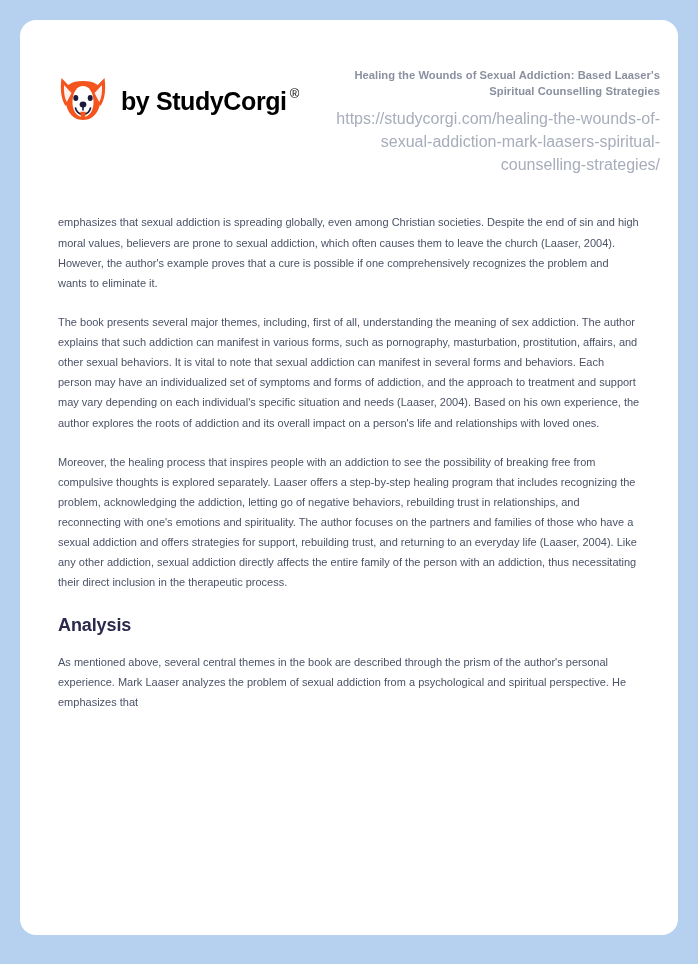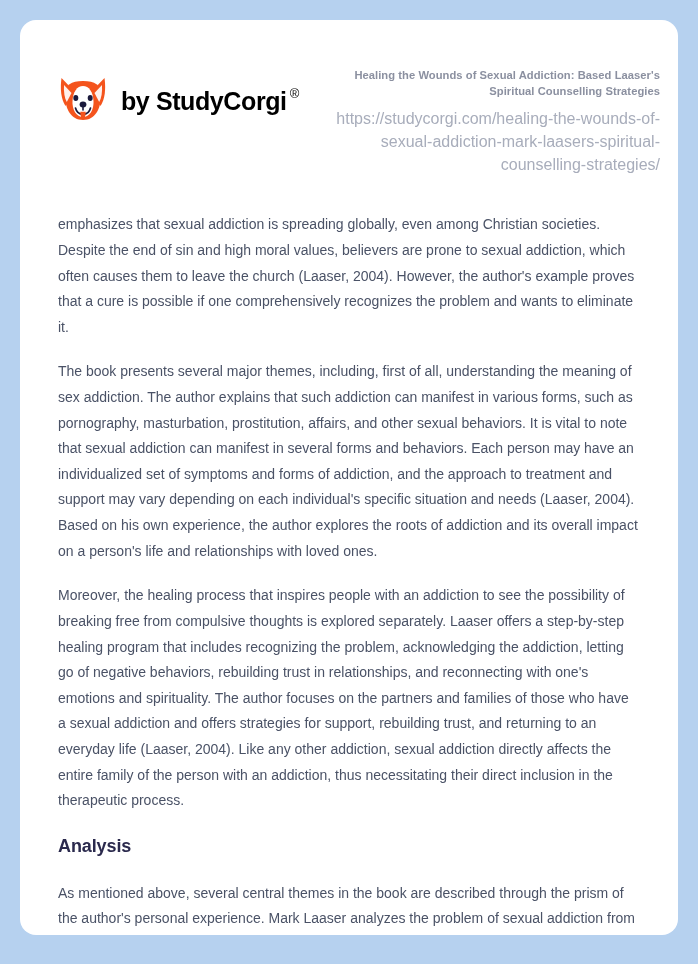--- a/index.html
+++ b/index.html
@@ -69,31 +69,31 @@
     line-height:1.45;
     margin-top:7px;
     word-break:break-word;
   }
   
   .doc-body {
     padding:36px 38px 0 38px;
   }
   .doc-body p {
     color:#4a5266;
-    font-size:14px;
+    font-size:11px;
     line-height:1.83;
     margin-bottom:19px;
     text-align:left;
   }
   .doc-body p:last-child { margin-bottom:8px; }
   .section-heading {
     color:#2b2a4d;
     font-size:18px;
     font-weight:bold;
-    margin:22px 0 24px 0;
+    margin:22px 0 16px 0;
     letter-spacing:-0.1px;
   }
 </style>
 </head>
 <body>
 
 <div class="page-card">
 
   <div class="doc-header">
 

